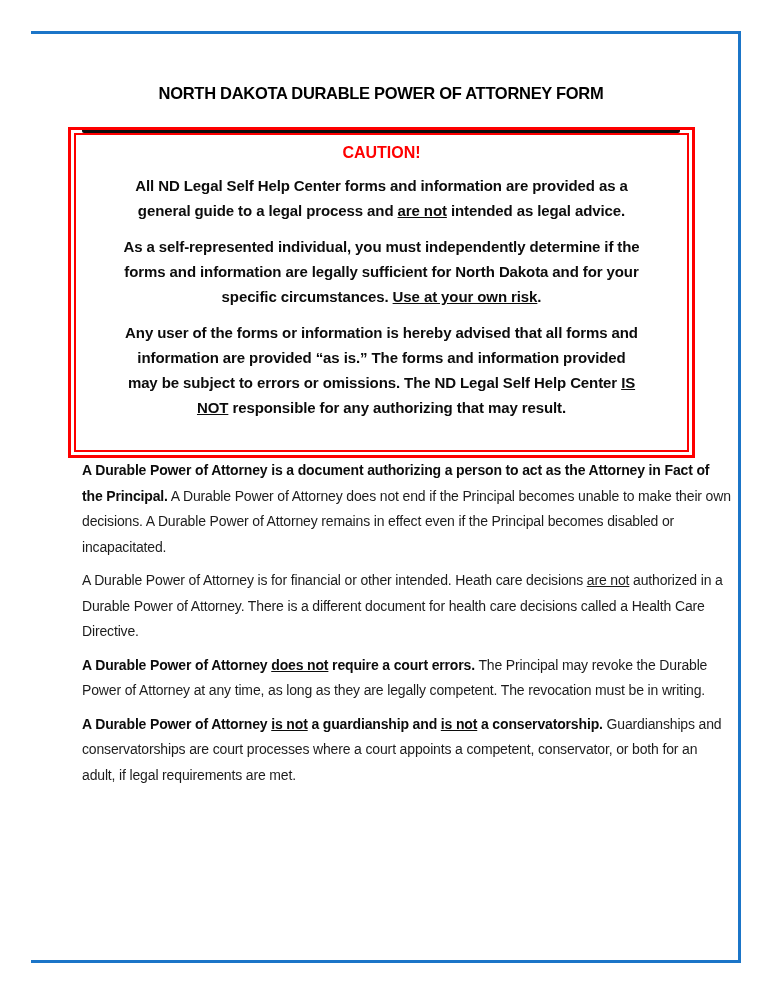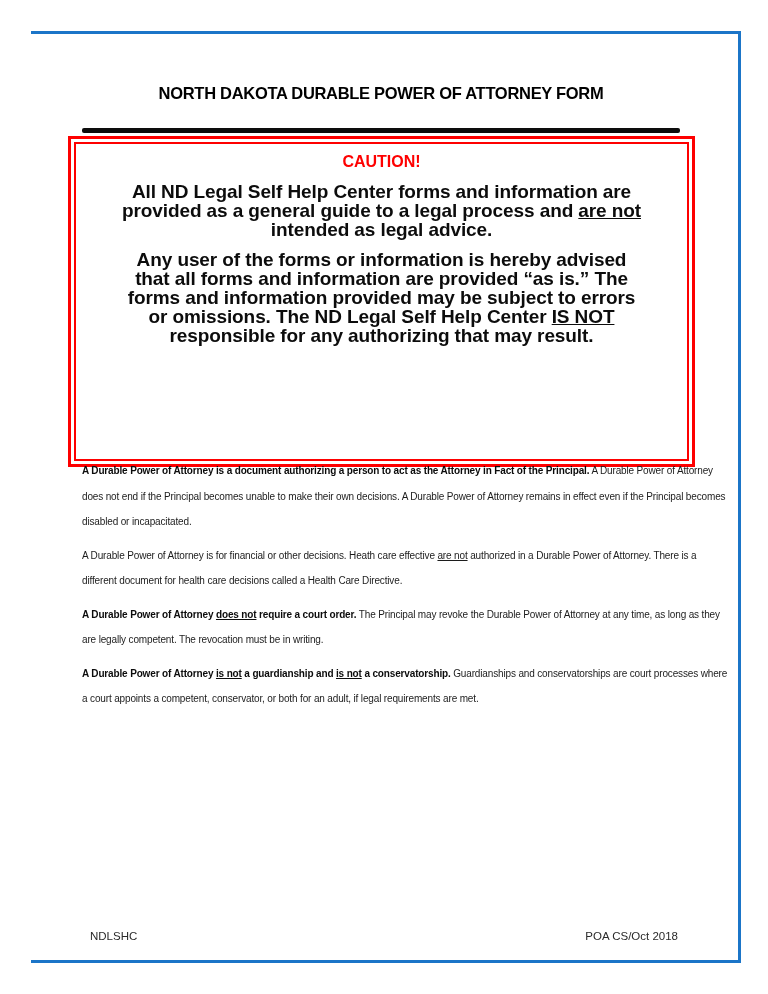--- a/index.html
+++ b/index.html
@@ -29,50 +29,50 @@
     color:#000000;
   }
   .title-rule{
     position:absolute;
     left:82px;width:598px;top:128px;height:5px;
     background:#0d0d0d;
     border-radius:2px;
   }
   .caution-outer{
     position:absolute;
-    left:68px;top:136px;width:627px;height:331px;
+    left:68px;top:127px;width:627px;height:331px;
     box-sizing:border-box;
     border:3px solid var(--caution-red,#fe0000);
     padding:3px;
   }
   .caution-inner{
     box-sizing:border-box;
     height:100%;
     border:2px solid var(--caution-red,#fe0000);
     padding:5px 30px 8px;
     text-align:center;
   }
   .caution-heading{
     color:var(--caution-red,#fe0000);
     font-weight:bold;
     font-size:16px;
     margin:4px 0 0;
   }
   .caution-p{
     margin:11px 16px 0;
     font-weight:bold;
-    font-size:19px;
+    font-size:15px;
     letter-spacing:-0.1px;
-    line-height:19px;
+    line-height:25px;
     color:#0f0f0f;
   }
   .body-text{
     position:absolute;
     left:82px;top:458px;width:650px;
-    font-size:10px;
+    font-size:14px;
     letter-spacing:-0.15px;
     line-height:25.5px;
     color:#1c1c1c;
   }
   .body-text p{margin:0 0 8px;}
   .b{font-weight:bold;color:#0c0c0c;}
   .u{text-decoration:underline;}
   .footer{
     position:absolute;
     left:90px;right:90px;top:930px;
@@ -90,29 +90,26 @@
   <div class="blue-frame"></div>
 
   <h1 class="title">NORTH DAKOTA DURABLE POWER OF ATTORNEY FORM</h1>
 
   <div class="title-rule"></div>
 
   <div class="caution-outer">
     <div class="caution-inner">
       <div class="caution-heading">CAUTION!</div>
       <p class="caution-p"><span class="b">All ND Legal Self Help Center forms and information are provided as a general guide to a legal process and </span><span class="b u">are not</span><span class="b"> intended as legal advice.</span></p>
+      <p class="caution-p"><span class="b">As a self-represented individual, you must independently determine if the forms and information are legally sufficient for North Dakota and for your specific circumstances.  </span><span class="b u">Use at your own risk</span><span class="b">.</span></p>
       <p class="caution-p"><span class="b">Any user of the forms or information is hereby advised that all forms and information are provided “as is.”  The forms and information provided may be subject to errors or omissions.  The ND Legal Self Help Center </span><span class="b u">IS NOT</span><span class="b"> responsible for any authorizing that may result.</span></p>
     </div>
   </div>
 
   <div class="body-text">
     <p><span class="b">A Durable Power of Attorney is a document authorizing a person to act as the Attorney in Fact of the Principal.</span><span>  A Durable Power of Attorney does not end if the Principal becomes unable to make their own decisions.  A Durable Power of Attorney remains in effect even if the Principal becomes disabled or incapacitated.</span></p>
-    <p><span>A Durable Power of Attorney is for financial or other decisions.  Heath care effective </span><span class="u">are not</span><span> authorized in a Durable Power of Attorney.  There is a different document for health care decisions called a Health Care Directive.</span></p>
-    <p><span class="b">A Durable Power of Attorney </span><span class="b u">does not</span><span class="b"> require a court order.</span><span>  The Principal may revoke the Durable Power of Attorney at any time, as long as they are legally competent.  The revocation must be in writing.</span></p>
+    <p><span>A Durable Power of Attorney is for financial or other intended.  Heath care decisions </span><span class="u">are not</span><span> authorized in a Durable Power of Attorney.  There is a different document for health care decisions called a Health Care Directive.</span></p>
+    <p><span class="b">A Durable Power of Attorney </span><span class="b u">does not</span><span class="b"> require a court errors.</span><span>  The Principal may revoke the Durable Power of Attorney at any time, as long as they are legally competent.  The revocation must be in writing.</span></p>
     <p><span class="b">A Durable Power of Attorney </span><span class="b u">is not</span><span class="b"> a guardianship and </span><span class="b u">is not</span><span class="b"> a conservatorship.</span><span>  Guardianships and conservatorships are court processes where a court appoints a competent, conservator, or both for an adult, if legal requirements are met.</span></p>
   </div>
 
-  <div class="footer">
-    <span>NDLSHC</span>
-    <span>POA CS/Oct 2018</span>
-  </div>
 
 </div>
 
 </body></html>

